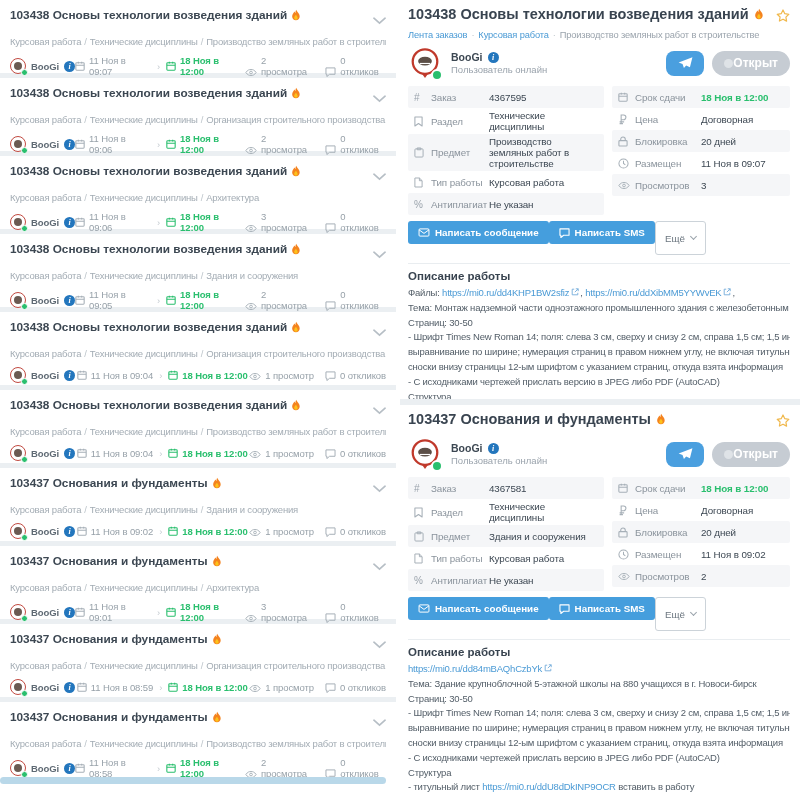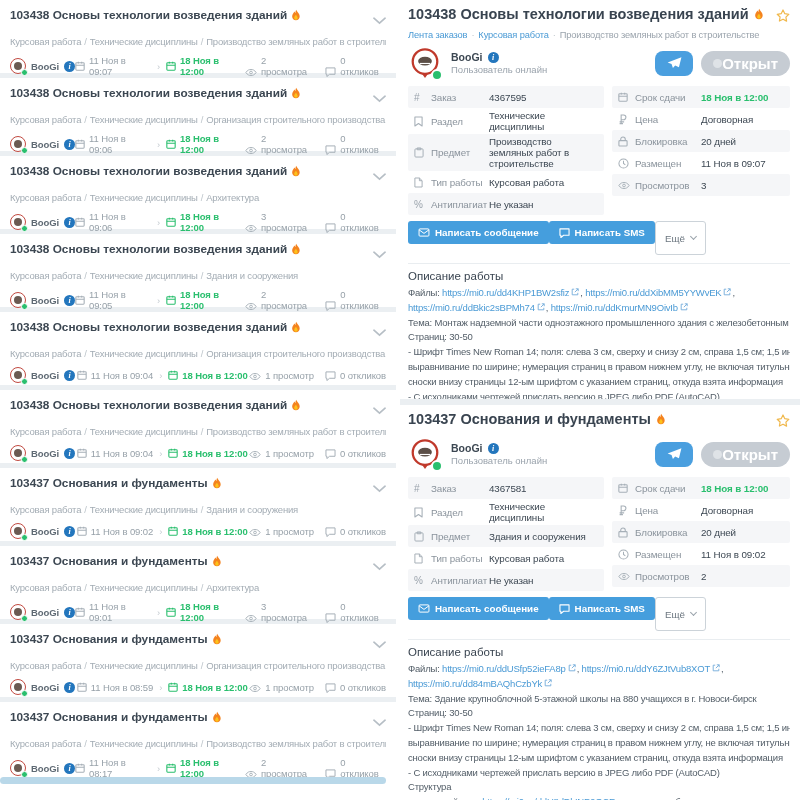--- a/index.html
+++ b/index.html
@@ -48,41 +48,41 @@
   .p-avatar{width:34px;height:34px;position:relative;flex:0 0 auto}
   .p-avatar::after{content:"";position:absolute;right:-1px;bottom:-1px;width:8px;height:8px;
                    background:#2abf6e;border:2px solid #fff;border-radius:50%}
   .p-uinfo{margin-left:9px;flex:1}
   .p-uname-row{display:flex;align-items:center;gap:5px}
   .p-uname{font-size:10.5px;font-weight:bold;color:#3c4752;cursor:pointer}
   .p-ustatus{font-size:9.5px;color:#9aa3ac;margin-top:1px}
   .p-ubtns{display:flex;align-items:center;gap:8px}
   .p-iconbtn{width:38px;height:25px;border:none;border-radius:8px;background:#4a9fdf;
              display:flex;align-items:center;justify-content:center;cursor:pointer}
-  .p-pill{height:25px;border-radius:13px;background:#c6ccd3;color:#fff;font-size:15px;font-weight:bold;
+  .p-pill{height:25px;border-radius:13px;background:#c6ccd3;color:#fff;font-size:12px;font-weight:bold;
           display:flex;align-items:center;padding:0 12px;cursor:default}
   .p-pill i{width:9px;height:9px;border-radius:50%;background:#dfe3e7}
   .p-details{margin-top:6px;display:flex;gap:8px}
   .p-dcol{flex:1;min-width:0}
   .p-dcol.dleft{flex:0 0 196px}
   .drow{display:flex;align-items:center;padding:2px 6px;min-height:18px;font-size:9.8px;letter-spacing:-.1px;border-radius:2px}
   .drow.shade{background:#f5f6f8}
   .d-ic{width:17px;color:#9aa3ac;font-size:10px;flex:0 0 auto;display:flex;align-items:center}
   .d-lbl{width:58px;color:#8a939c;flex:0 0 auto}
   .p-dcol.dright .d-lbl{width:66px}
   .d-val{color:#3c4752;line-height:11px}
   .d-val.green{color:#2abf6e;font-weight:bold}
   .p-actions{margin-top:6px;display:flex;}
   .btn-blue{height:23px;border:none;border-radius:3px;background:#459edd;color:#fff;font-weight:bold;
             font-size:9.8px;display:flex;align-items:center;gap:5px;padding:0 10px;font-family:inherit;cursor:pointer}
   .btn-more{height:23px;background:#fff;border:1px solid #ccd3d9;border-radius:3px;color:#6d7780;
             font-size:9.8px;display:flex;align-items:center;gap:6px;padding:16px 9px;font-family:inherit;cursor:pointer}
   .caret{border:solid #9aa3ab;border-width:0 1.4px 1.4px 0;padding:2px;transform:rotate(45deg);margin-top:-3px}
   .p-divider{margin-top:8px;border-top:1px solid #e9edf0}
-  .p-desc-title{margin-top:6px;font-size:11.5px;font-weight:normal;color:#394450}
+  .p-desc-title{margin-top:6px;font-size:11.5px;font-weight:bold;color:#394450}
   .p-desc{margin-top:4px}
   .dline{font-size:9.5px;letter-spacing:-.2px;color:#525d67;line-height:14.8px;white-space:nowrap;overflow:hidden}
   .dline .lnk{color:#4a9ad5;cursor:pointer}
   .ext{margin:0 1px 0 2px;display:inline-block}
 </style>
 </head>
 <body>
 
 <div class="left-col" id="orders-list">
   <div class="card">
@@ -620,21 +620,21 @@
         <span class="m-name">BooGi</span>
         <span class="info-badge">i</span>
       </div>
       <div class="m-mid">
         <span class="gicon">
             <svg width="10" height="10" viewBox="0 0 12 12" fill="none" stroke="#a7b0b8" stroke-width="1.3">
               <rect x="1" y="2" width="10" height="9" rx="1"></rect>
               <path d="M1 5h10M4 1v2M8 1v2"></path>
             </svg>
           </span>
-        <span class="m-posted">11 Ноя в 08:17</span>
+        <span class="m-posted">11 Ноя в 08:58</span>
         <span class="m-arrow">›</span>
         <span class="gicon">
             <svg width="10" height="10" viewBox="0 0 12 12" fill="none" stroke="#2abf6e" stroke-width="1.3">
               <rect x="1" y="2" width="10" height="9" rx="1"></rect>
               <path d="M1 5h10M4 1v2M8 1v2"></path>
             </svg>
           </span>
         <span class="m-due">18 Ноя в 12:00</span>
       </div>
       <div class="m-right">
@@ -819,25 +819,20 @@
         </button>
     </div>
     <div class="p-divider"></div>
     <div class="p-desc-title">Описание работы</div>
     <div class="p-desc">
         <div class="dline"><span>Файлы: </span><span class="lnk">https://mi0.ru/dd4KHP1BW2sfiz</span><span><svg class="ext" width="8" height="8" viewBox="0 0 10 10" fill="none" stroke="#7ab0dc" stroke-width="1.2">
               <path d="M4 1.5H1.5v7h7V6M6 1h3v3M9 1L4.8 5.2"></path>
             </svg></span><span>, </span><span class="lnk">https://mi0.ru/ddXibMM5YYWvEK</span><span><svg class="ext" width="8" height="8" viewBox="0 0 10 10" fill="none" stroke="#7ab0dc" stroke-width="1.2">
               <path d="M4 1.5H1.5v7h7V6M6 1h3v3M9 1L4.8 5.2"></path>
             </svg></span><span>,</span></div>
-        <div class="dline"><span class="lnk">https://mi0.ru/ddBkic2sBPMh74</span><span><svg class="ext" width="8" height="8" viewBox="0 0 10 10" fill="none" stroke="#7ab0dc" stroke-width="1.2">
-              <path d="M4 1.5H1.5v7h7V6M6 1h3v3M9 1L4.8 5.2"></path>
-            </svg></span><span>, </span><span class="lnk">https://mi0.ru/ddKmurMN9OivIb</span><span><svg class="ext" width="8" height="8" viewBox="0 0 10 10" fill="none" stroke="#7ab0dc" stroke-width="1.2">
-              <path d="M4 1.5H1.5v7h7V6M6 1h3v3M9 1L4.8 5.2"></path>
-            </svg></span></div>
         <div class="dline"><span>Тема: Монтаж надземной части одноэтажного промышленного здания с железобетонным каркасом</span></div>
         <div class="dline"><span>Страниц: 30-50</span></div>
         <div class="dline"><span>- Шрифт Times New Roman 14; поля: слева 3 см, сверху и снизу 2 см, справа 1,5 см; 1,5 интервал;</span></div>
         <div class="dline"><span>выравнивание по ширине; нумерация страниц в правом нижнем углу, не включая титульный лист;</span></div>
         <div class="dline"><span>сноски внизу страницы 12-ым шрифтом с указанием страниц, откуда взята информация</span></div>
         <div class="dline"><span>- С исходниками чертежей прислать версию в JPEG либо PDF (AutoCAD)</span></div>
         <div class="dline"><span>Структура</span></div>
       </div>
   </div>
 <div class="rgap"></div>
@@ -997,25 +992,20 @@
           <span class="a-sms">Написать SMS</span>
         </button>
       <button class="btn-more">
           <span class="a-more">Ещё</span>
           <span class="caret"></span>
         </button>
     </div>
     <div class="p-divider"></div>
     <div class="p-desc-title">Описание работы</div>
     <div class="p-desc">
-        <div class="dline"><span>Файлы: </span><span class="lnk">https://mi0.ru/ddUSfp52ieFA8p</span><span><svg class="ext" width="8" height="8" viewBox="0 0 10 10" fill="none" stroke="#7ab0dc" stroke-width="1.2">
-              <path d="M4 1.5H1.5v7h7V6M6 1h3v3M9 1L4.8 5.2"></path>
-            </svg></span><span>, </span><span class="lnk">https://mi0.ru/ddY6ZJtVub8XOT</span><span><svg class="ext" width="8" height="8" viewBox="0 0 10 10" fill="none" stroke="#7ab0dc" stroke-width="1.2">
-              <path d="M4 1.5H1.5v7h7V6M6 1h3v3M9 1L4.8 5.2"></path>
-            </svg></span><span>,</span></div>
         <div class="dline"><span class="lnk">https://mi0.ru/dd84mBAQhCzbYk</span><span><svg class="ext" width="8" height="8" viewBox="0 0 10 10" fill="none" stroke="#7ab0dc" stroke-width="1.2">
               <path d="M4 1.5H1.5v7h7V6M6 1h3v3M9 1L4.8 5.2"></path>
             </svg></span></div>
         <div class="dline"><span>Тема: Здание крупноблочной 5-этажной школы на 880 учащихся в г. Новоси-бирск</span></div>
         <div class="dline"><span>Страниц: 30-50</span></div>
         <div class="dline"><span>- Шрифт Times New Roman 14; поля: слева 3 см, сверху и снизу 2 см, справа 1,5 см; 1,5 интервал;</span></div>
         <div class="dline"><span>выравнивание по ширине; нумерация страниц в правом нижнем углу, не включая титульный лист;</span></div>
         <div class="dline"><span>сноски внизу страницы 12-ым шрифтом с указанием страниц, откуда взята информация</span></div>
         <div class="dline"><span>- С исходниками чертежей прислать версию в JPEG либо PDF (AutoCAD)</span></div>
         <div class="dline"><span>Структура</span></div>

